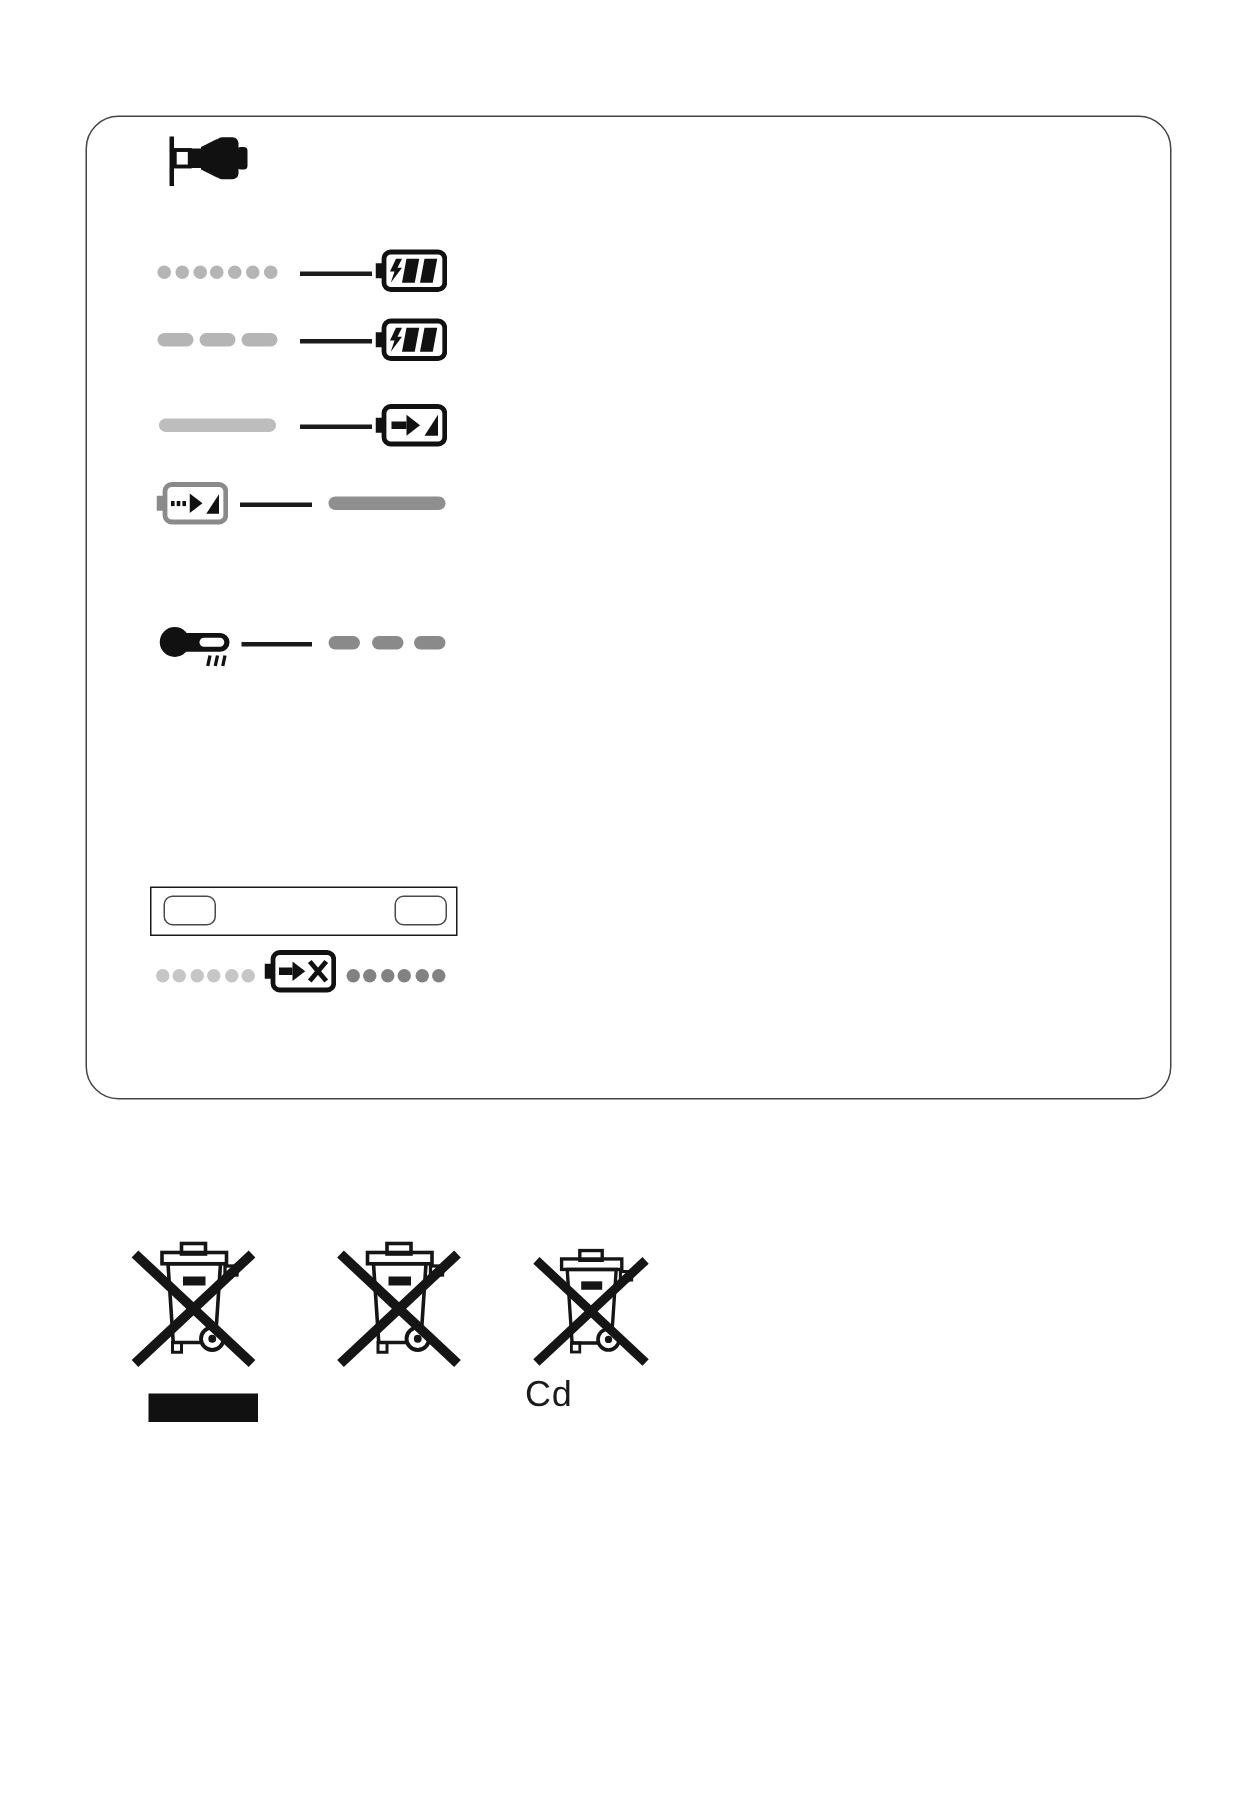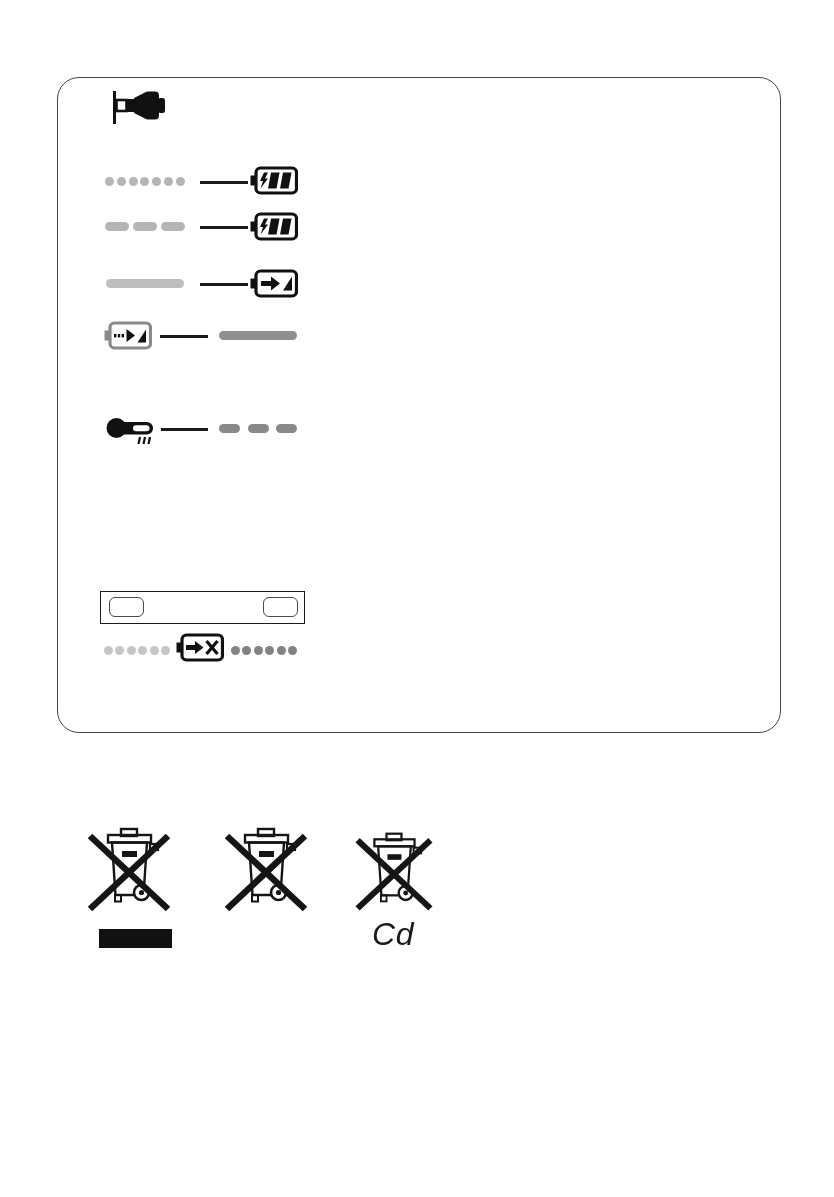--- a/index.html
+++ b/index.html
@@ -13,22 +13,22 @@
   .shape{display:inline-block;flex:0 0 auto;}
   .shape.dot{width:9px;height:9px;border-radius:50%;}
   .shape.pill{width:24px;height:9px;border-radius:4.5px;}
   .shape.bar{width:78px;height:9px;border-radius:4.5px;}
   .shape.small-pill{width:21px;height:9px;border-radius:4.5px;}
   .gap3{gap:2.8px;} .gap4{gap:4.2px;} .gap7{gap:7.5px;} .gap2{gap:2.4px;}
   #device-outline{position:absolute;left:100px;top:591px;width:203px;height:31px;
         border:1.6px solid #1a1a1a;background:#ffffff;}
   .device-button{position:absolute;top:5px;width:33px;height:18px;border:1.7px solid #4a4a4a;
         border-radius:6px;background:#ffffff;}
-  #cd-label{position:absolute;left:350px;top:916px;width:86px;text-align:center;
-        font-size:32px;color:#1a1a1a;letter-spacing:0.5px;font-style:italic;}
+  #cd-label{position:absolute;left:350px;top:916px;width:86px;
+        font-size:24px;color:#1a1a1a;letter-spacing:0.5px;}
   #black-bar{position:absolute;left:99px;top:929px;width:73px;height:19px;background:#111111;}
   svg{display:block;}
   .hidden-defs{position:absolute;width:0;height:0;overflow:hidden;}
 </style>
 </head>
 <body>
 
 <svg class="hidden-defs" xmlns="http://www.w3.org/2000/svg" aria-hidden="true">
   <defs>
     <symbol id="sym-plug" viewBox="0 0 70 40">

